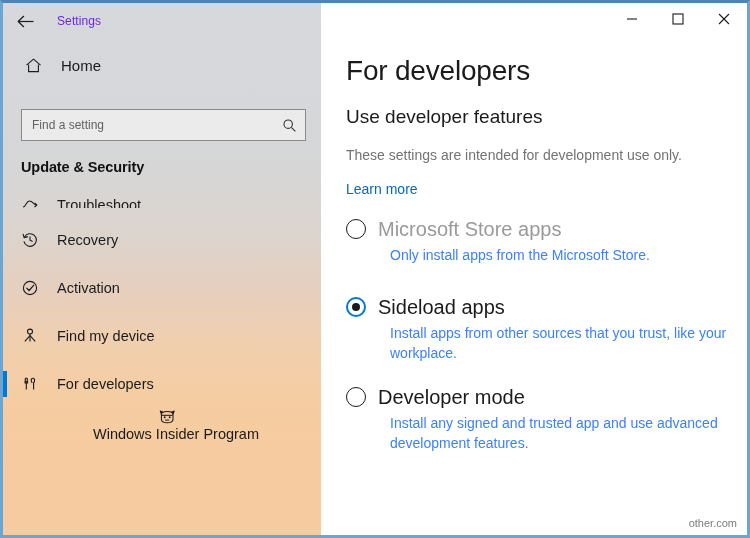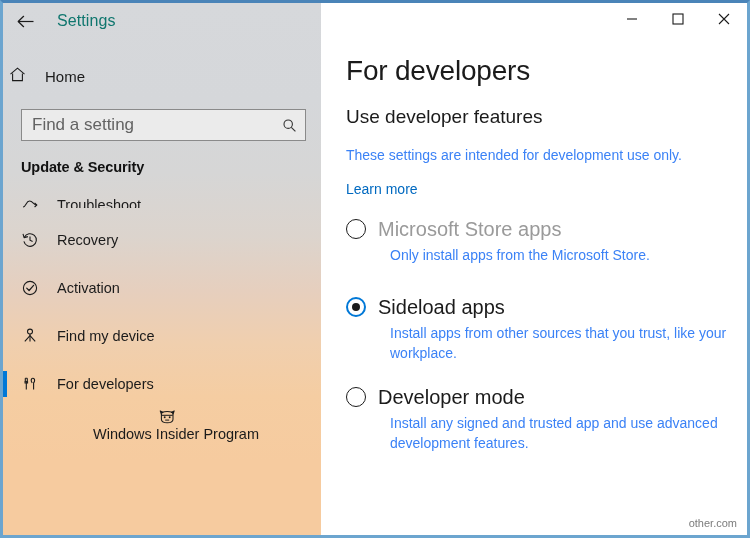--- a/index.html
+++ b/index.html
@@ -43,22 +43,22 @@
   #back-button {
     width: 44px;
     height: 34px;
     display: flex;
     align-items: center;
     justify-content: center;
     cursor: default;
   }
   #back-button svg { display:block; }
   #app-title {
-    font-size: 16px;
-    color: #0f766e;
+    font-size: 12px;
+    color: #6d28d9;
     letter-spacing: 0.1px;
     margin-left: 10px;
   }
   #titlebar-right {
     flex: 1;
     display: flex;
     justify-content: flex-end;
     align-items: flex-start;
     background: #ffffff;
   }
@@ -90,22 +90,21 @@
         #f6cb9f 100%);
     overflow: hidden;
   }
 
   #home-row {
     position: absolute;
     top: 54px; left: 0;
     width: 318px;
     height: 38px;
     display: flex;
-    align-items: center;
-    padding-left: 6px;
+    padding-left: 22px;
     cursor: default;
   }
   #home-row .nav-icon { width: 26px; }
   #home-label {
     font-size: 15px;
     color: #1b1b1b;
     margin-left: 10px;
   }
 
   #search-box {
@@ -119,21 +118,21 @@
     display: flex;
     align-items: center;
     padding: 0 8px 0 10px;
   }
   #search-input {
     flex: 1;
     border: none;
     outline: none;
     background: transparent;
     font-family: "Liberation Sans", sans-serif;
-    font-size: 17px;
+    font-size: 12px;
     color: #8b5cf6;
   }
   #search-input::placeholder { color: #636363; opacity: 1; }
   #search-icon { width: 16px; height: 16px; display:flex; align-items:center; justify-content:center; }
 
   #section-header {
     position: absolute;
     top: 156px;
     left: 18px;
     font-size: 14.5px;
@@ -209,21 +208,21 @@
     left: 25px;
     font-size: 19px;
     font-weight: normal;
     color: #1b1b1b;
   }
   #intro-text {
     position: absolute;
     top: 144px;
     left: 25px;
     font-size: 14px;
-    color: #3b82f6;
+    color: #737373;
   }
   #learn-more {
     position: absolute;
     top: 178px;
     left: 25px;
     font-size: 14px;
     color: #0069c0;
     text-decoration: none;
     cursor: default;
   }

